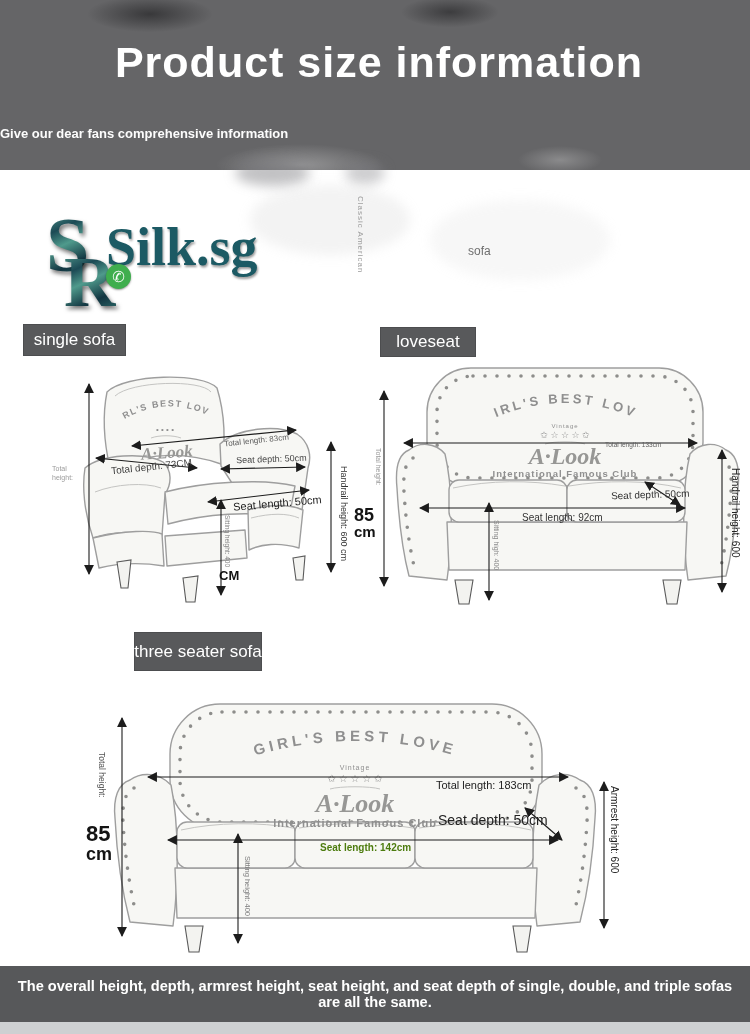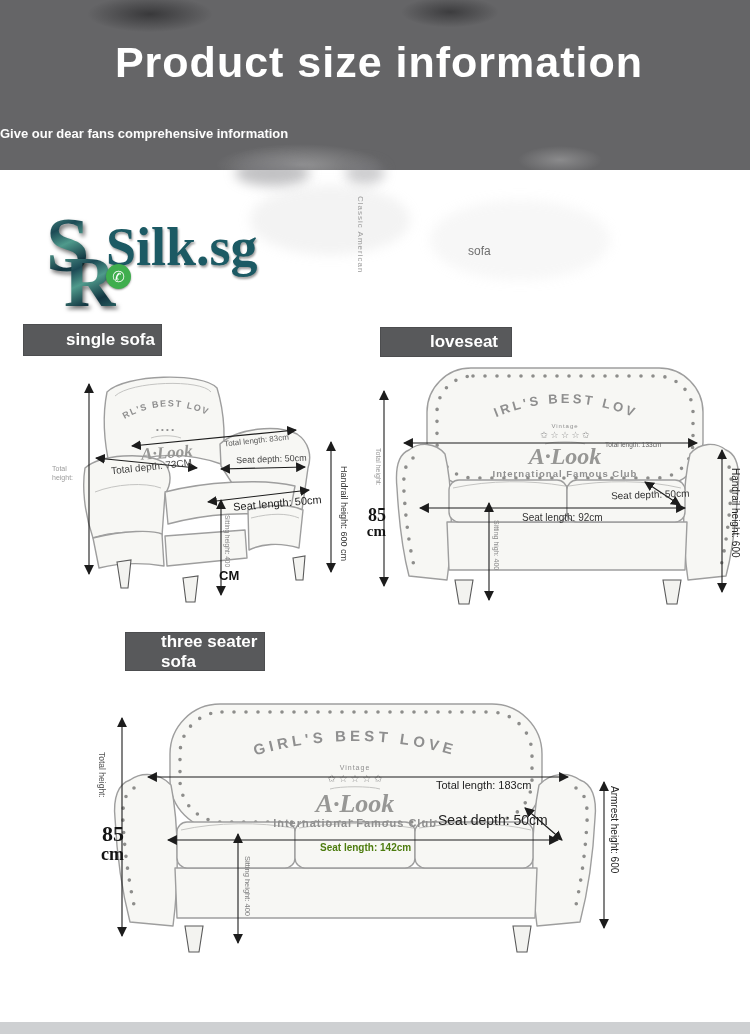--- a/index.html
+++ b/index.html
@@ -32,39 +32,39 @@
     font-size:54px;color:#1c5a64;line-height:1;filter:drop-shadow(1px 2px 1px rgba(0,0,0,.4));}
   .phone-row{position:absolute;left:106px;top:264px;display:flex;align-items:center;gap:4px;}
   .wa-icon{width:25px;height:25px;border-radius:50%;background:#3fae4e;color:#fff;display:flex;
     align-items:center;justify-content:center;font-size:15px;box-shadow:0 1px 2px rgba(0,0,0,.4);}
   .phone{font-family:"Liberation Serif",serif;font-weight:bold;font-size:25px;color:#262626;
     text-shadow:1px 1px 0 rgba(255,255,255,.8),1px 2px 2px rgba(0,0,0,.35);}
   
   .wm-vert{position:absolute;left:356px;top:196px;writing-mode:vertical-rl;font-size:8px;color:#9a9a9a;letter-spacing:1px;}
   .wm-sofa{position:absolute;left:468px;top:244px;font-size:12px;color:#6f6f6f;}
   
-  .badge{position:absolute;background:#58595b;color:#fff;font-weight:bold;font-size:17px;
-    display:flex;align-items:center;justify-content:center;z-index:7;box-shadow:0 0 0 1px #4c4d4f inset;padding-left:36px;}
+  .badge{position:absolute;background:#58595b;color:#fff;font-weight:normal;font-size:17px;
+    display:flex;align-items:center;justify-content:center;z-index:7;box-shadow:0 0 0 1px #4c4d4f inset;}
   .badge-single{left:23px;top:324px;width:103px;height:32px;}
   .badge-loveseat{left:380px;top:327px;width:96px;height:30px;}
-  .badge-three{left:125px;top:632px;width:104px;height:39px;}
+  .badge-three{left:134px;top:632px;width:128px;height:39px;}
   
   .sofa-svg{position:absolute;z-index:1;}
   .sk{fill:#f7f7f4;stroke:#9e9e9e;stroke-width:1.4;stroke-linejoin:round;}
   .sk2{fill:none;stroke:#c4c4c2;stroke-width:1;}
   .leg{fill:#f3f3f0;stroke:#5a5a5a;stroke-width:1.1;}
   .studs{fill:none;stroke:#8d8d8b;stroke-width:3.6;stroke-linecap:round;stroke-dasharray:0 12;}
   .embT{fill:#8f8f8f;font-family:"Liberation Sans",sans-serif;}
   .embS{fill:#979795;font-family:"Liberation Serif",serif;font-style:italic;}
   
   .arrows{position:absolute;left:0;top:0;z-index:5;pointer-events:none;}
   .arrows line{stroke:#1c1c1c;stroke-width:1.1;}
   .lbl{position:absolute;z-index:6;color:#454545;white-space:nowrap;}
   .vlabel{writing-mode:vertical-rl;}
-  .big-num{position:absolute;z-index:6;color:#141414;font-weight:bold;text-align:right;line-height:1;font-family:Liberation Serif, serif;}
+  .big-num{position:absolute;z-index:6;color:#141414;font-weight:bold;text-align:left;line-height:1;}
   
   .footer{position:absolute;left:0;top:966px;width:750px;height:56px;background:#57585a;
     display:flex;align-items:center;justify-content:center;z-index:8;}
   .footer-text{color:#fff;font-size:14.6px;font-weight:bold;text-align:center;padding:0 8px;}
   .bottom-strip{position:absolute;left:0;top:1022px;width:750px;height:12px;background:#ced0d2;z-index:8;}
 </style>
 </head>
 <body>
 
 <div class="page">
@@ -223,15 +223,18 @@
   <div class="big-num" style="left:86px;top:823px;font-size:22px;width:38px;">
     <div>85</div>
     <div style="font-size:18px;">cm</div>
   </div>
   <div class="lbl" style="left:436px;top:779px;font-size:11px;color:#222;">Total length: 183cm</div>
   <div class="lbl" style="left:438px;top:812px;font-size:14px;color:#222;">Seat depth: 50cm</div>
   <div class="lbl" style="left:320px;top:842px;font-size:10px;color:#4d7c0f;font-weight:bold;">Seat length: 142cm</div>
   <div class="lbl vlabel" style="left:243px;top:856px;font-size:7.5px;color:#7d7d7d;">Sitting height: 400</div>
   <div class="lbl vlabel" style="left:609px;top:786px;font-size:10px;color:#222;">Armrest height: 600</div>
 
+  <div class="footer">
+    <div class="footer-text">The overall height, depth, armrest height, seat height, and seat depth of single, double, and triple sofas are all the same.</div>
+  </div>
   <div class="bottom-strip"></div>
 
 </div>
 
 </body></html>

